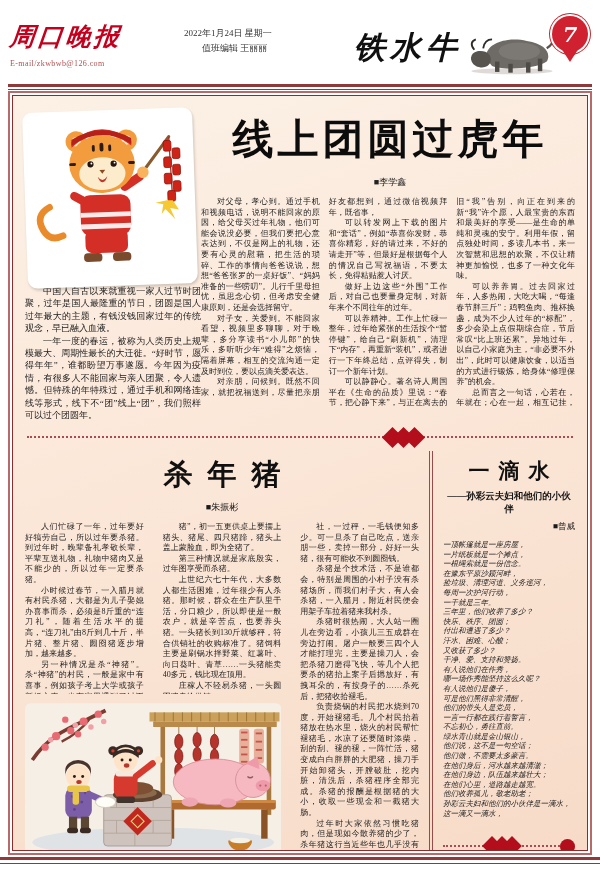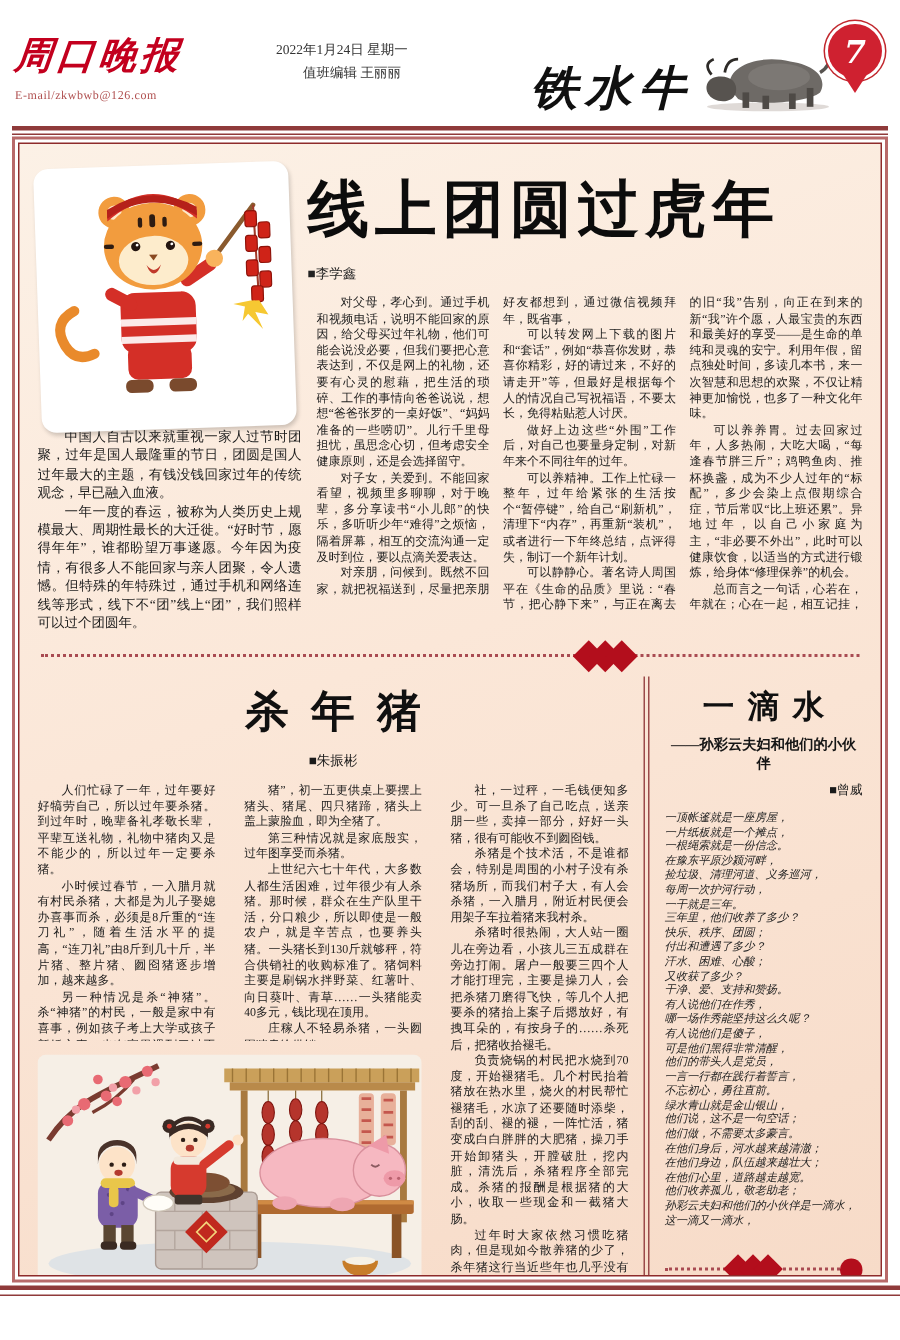--- a/index.html
+++ b/index.html
@@ -10,21 +10,21 @@
   
   .masthead { position:relative; height:62px; margin:20px 10px 0 10px; display:flex; align-items:flex-start; }
   .logo-block { width:160px; }
   .paper-logo { font-family:"DejaVu Serif", serif; font-weight:900; font-style:italic;
                 font-size:25px; letter-spacing:3px; color:#c3001e; transform:skewX(-6deg); }
   .paper-email { font-size:8px; color:#b05050; letter-spacing:.4px; margin-top:6px; }
   .date-block { font-size:9px; color:#333; margin:6px 0 0 14px; line-height:15px; }
   .date-block .editor { padding-left:18px; }
   .mast-spacer { flex:1; }
   .section-name { font-family:"DejaVu Serif", serif; font-weight:900; font-style:italic;
-                  font-size:31px; letter-spacing:5px; color:#101010; margin-top:18px; }
+                  font-size:31px; letter-spacing:5px; color:#101010; margin-top:7px; }
   .bull { width:96px; height:52px; margin:6px 30px 0 2px; }
   .page-pin { position:absolute; right:2px; top:-4px; width:36px; height:50px; z-index:5; }
   .pin-circle { width:36px; height:36px; border-radius:50%; background:#cf2130;
                 box-shadow:0 0 0 2px #fff, 0 0 0 3px #c1272d;
                 display:flex; align-items:center; justify-content:center; }
   .pin-circle span { color:#fff; font-size:21px; font-weight:900; font-style:italic; font-family:"DejaVu Serif",serif; }
   .pin-tail { width:0; height:0; margin:-4px auto 0 auto; border-left:9px solid transparent;
               border-right:9px solid transparent; border-top:14px solid #cf2130; }
   .head-rule { margin:2px 8px 0 8px; }
   .head-rule .r1 { height:3px; background:#8f3a3a; }
@@ -36,28 +36,28 @@
            border:1px solid #8e2b2b; outline:2px solid #b86a6a; outline-offset:2px;
            padding:8px 12px; }
 
   .bodytext p { font-size:8px; line-height:10.6px; text-align:justify; text-indent:2em; color:#1c1c1c; }
 
   
   .a1 { position:relative; }
   .tiger-card { position:absolute; left:0; top:-2px; width:170px; height:176px; background:#fff;
                 border-radius:10px; transform:rotate(-2deg); box-shadow:1px 2px 3px rgba(0,0,0,.18); padding:3px; }
   .tiger-card svg { width:100%; height:100%; }
-  .a1-head { margin-left:180px; }
+  .a1-head { margin-left:180px; text-align:center; }
   .a1-title { font-size:41px; font-weight:900; letter-spacing:4px; color:#0c0c0c; margin-top:8px;
               font-family:"Liberation Serif", serif; }
   .a1-byline { font-size:9px; color:#222; margin:9px 0 8px 0; }
   .a1-body { display:flex; margin-top:2px; }
   .a1-col1 { flex:none; width:176px; margin-top:88px; height:134px; overflow:hidden; }
   .a1-col1 p { font-size:9px; line-height:12.4px; }
-  .a1-flow { flex:1; margin-left:10px; height:222px; overflow:hidden;
+  .a1-flow { flex:1; height:222px; overflow:hidden;
              column-count:3; column-gap:9px; column-fill:auto; }
 
   
   .dia-divider { display:flex; align-items:center; margin:8px 2px 4px 2px; height:20px; }
   .dot-seg { border-top:2px dotted #a94b52; height:0; }
   .seg-a { flex:2.35; } .seg-b { flex:1; }
   .dia { width:15px; height:15px; background:#b30e1c; transform:rotate(45deg); margin:0 -2px; }
 
   
   .lower { display:flex; margin-top:2px; height:408px; }

